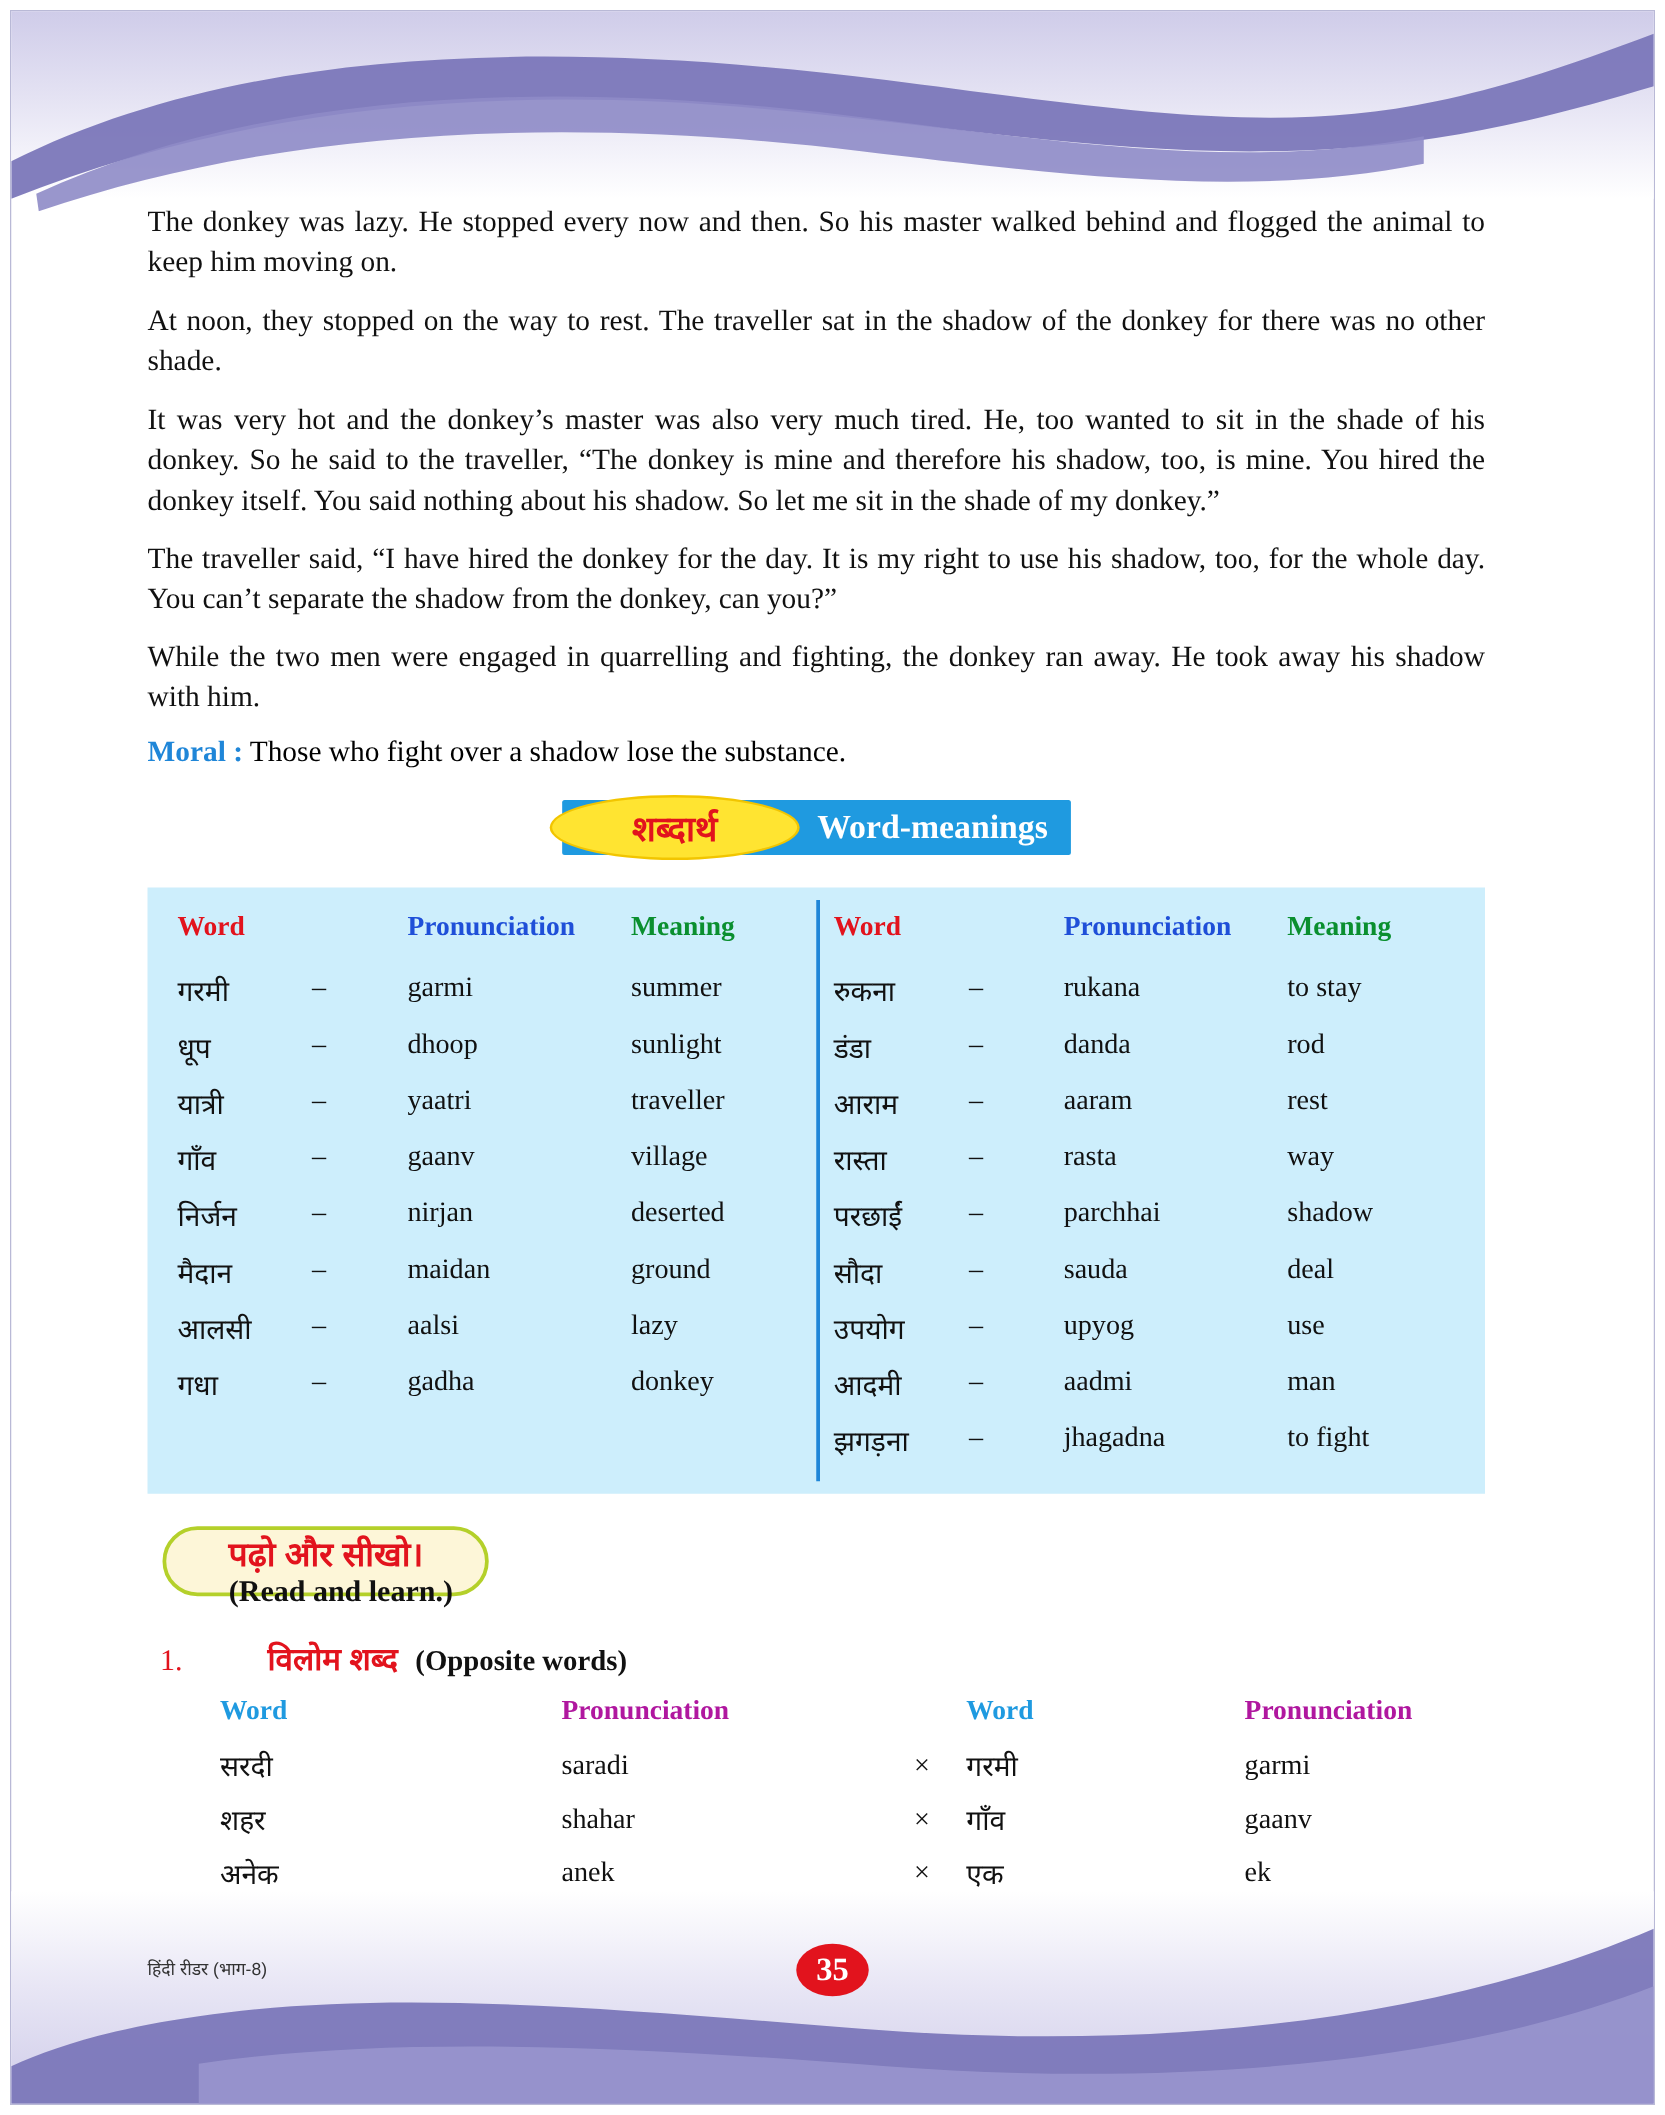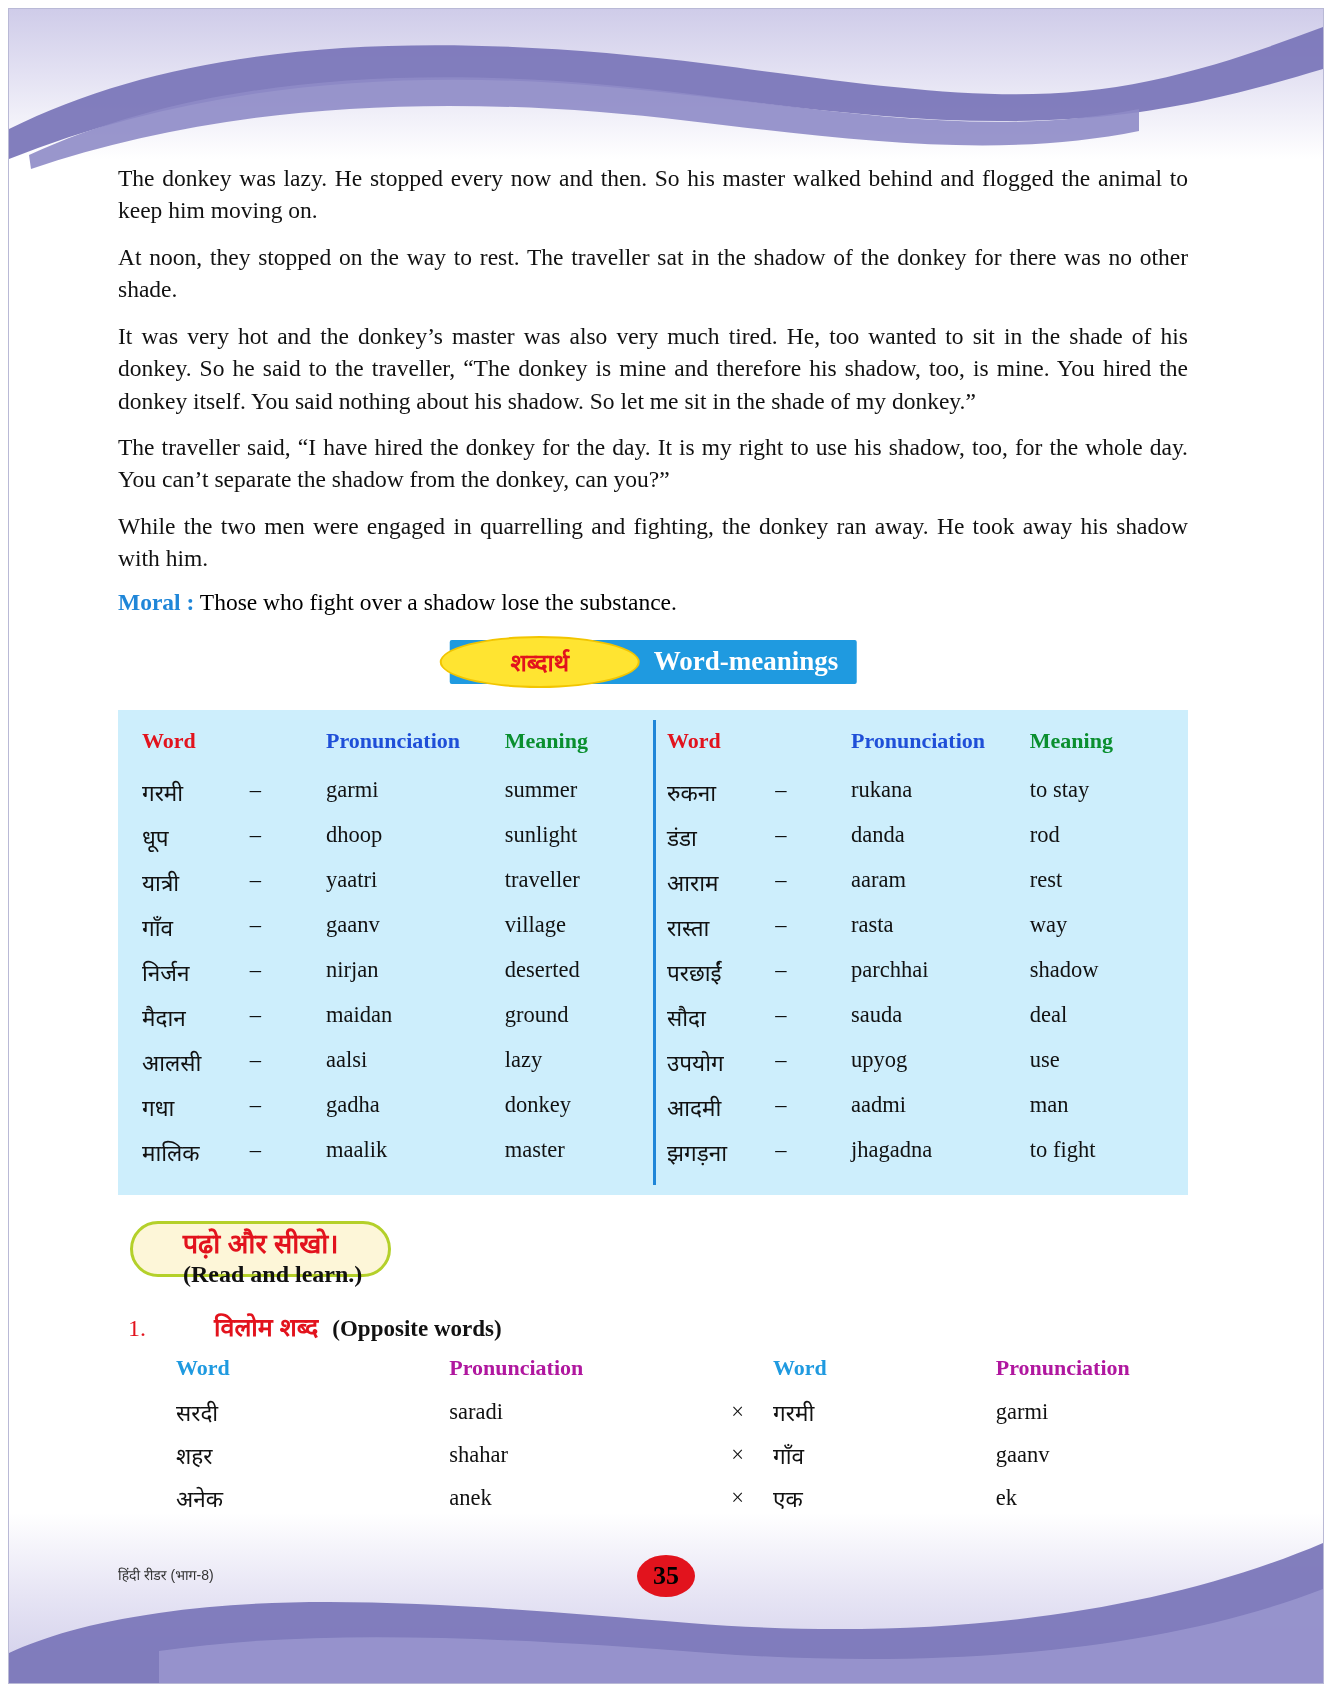--- a/index.html
+++ b/index.html
@@ -61,21 +61,21 @@
     border-radius:2px;
   }
   .banner .oval {
     width:200px; height:52px; margin:-4px 8px -4px -10px;
     background:#ffe431;
     border-radius:50%;
     display:flex; align-items:center; justify-content:center;
     border:2px solid #f2c500;
   }
   .banner .oval span {
-    color:#e2131d; font-weight:bold; font-size:24px;
+    color:#e2131d; font-weight:bold; font-size:28px;
     font-family:"Liberation Sans", sans-serif;
   }
   .banner .eng {
     color:#ffffff; font-weight:bold; font-size:27px;
     font-family:"Liberation Serif", serif;
     margin-left:6px;
   }
 
   
   .wm-box {
@@ -150,21 +150,21 @@
   .footer-left {
     position:absolute; left:118px; bottom:108px;
     font-size:14px; color:#333;
     font-family:"Liberation Sans", sans-serif;
     text-align:center;
   }
   .page-badge {
     position:absolute; left:50%; transform:translateX(-50%);
     bottom:95px;
     width:58px; height:42px; border-radius:50%;
-    background:#e2131d; color:#000000;
+    background:#e2131d; color:#ffffff;
     display:flex; align-items:center; justify-content:center;
     font-size:26px; font-weight:bold;
     font-family:"Liberation Serif", serif;
   }
 </style>
 </head>
 <body>
 
 <div class="page-border"></div>
 <div class="top-wash"></div>
@@ -254,26 +254,20 @@
             <td class="hindi">आलसी</td>
             <td class="dash">–</td>
             <td>aalsi</td>
             <td>lazy</td>
           </tr>
           <tr>
             <td class="hindi">गधा</td>
             <td class="dash">–</td>
             <td>gadha</td>
             <td>donkey</td>
-          </tr>
-          <tr>
-            <td class="hindi">मालिक</td>
-            <td class="dash">–</td>
-            <td>maalik</td>
-            <td>master</td>
           </tr>
         </tbody>
       </table>
     </div>
 
     <div class="wm-col">
       <table class="wm">
         <thead>
           <tr>
             <th class="c-word" colspan="2">Word</th>

